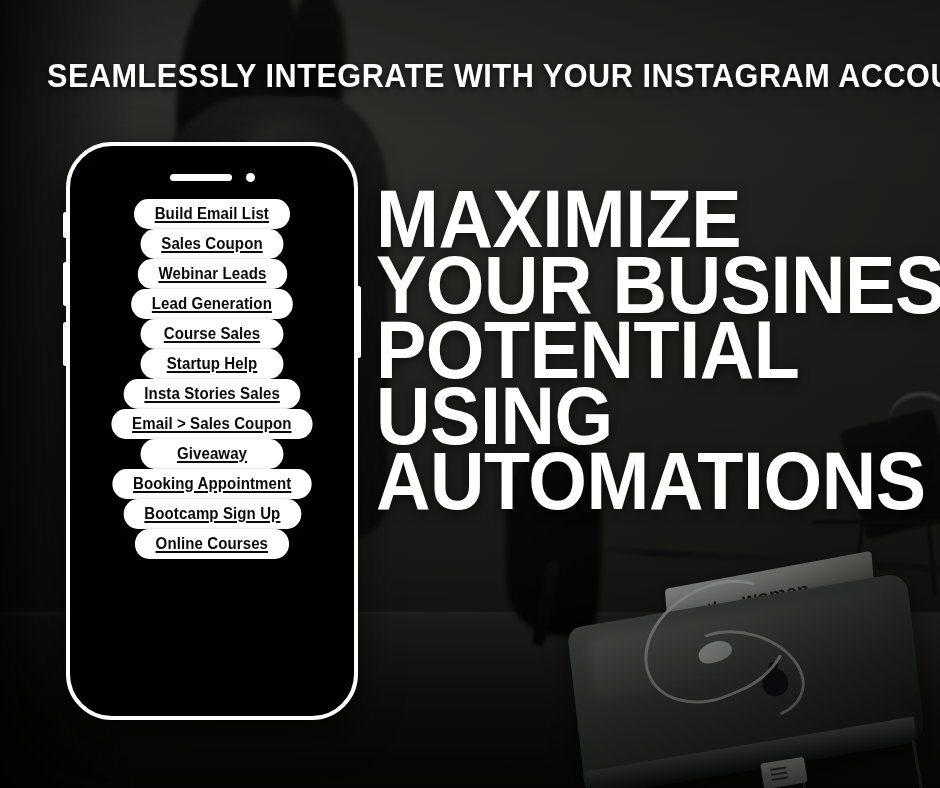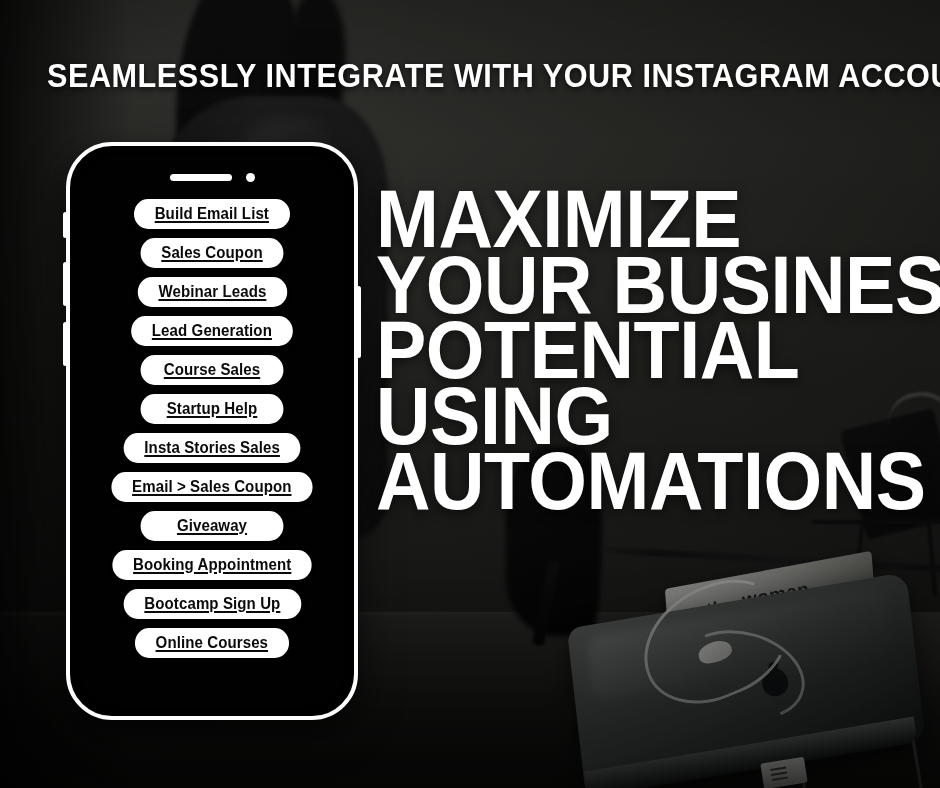--- a/index.html
+++ b/index.html
@@ -255,21 +255,21 @@
   .camera  { width:9px;  height:9px; background:#ffffff; border-radius:50%; }
 
   .side-btn { position:absolute; background:#ffffff; border-radius:3px; }
   .side-silence { left:-7px; top:66px;  width:5px; height:26px; }
   .side-volup   { left:-7px; top:116px; width:5px; height:44px; }
   .side-voldn   { left:-7px; top:176px; width:5px; height:44px; }
   .side-power   { right:-7px; top:140px; width:5px; height:72px; }
 
   .btn-list {
     position:absolute; left:0; right:0; top:44px;
-    display:flex; flex-direction:column; align-items:center; gap:9px;
+    display:flex; flex-direction:column; align-items:center; 
   }
   .link-btn {
     background:#ffffff;
     color:#0a0a0a;
     border:none;
     border-radius:999px;
     height:30px;
     padding:0 22px;
     min-width:152px;
     display:flex; align-items:center; justify-content:center;

